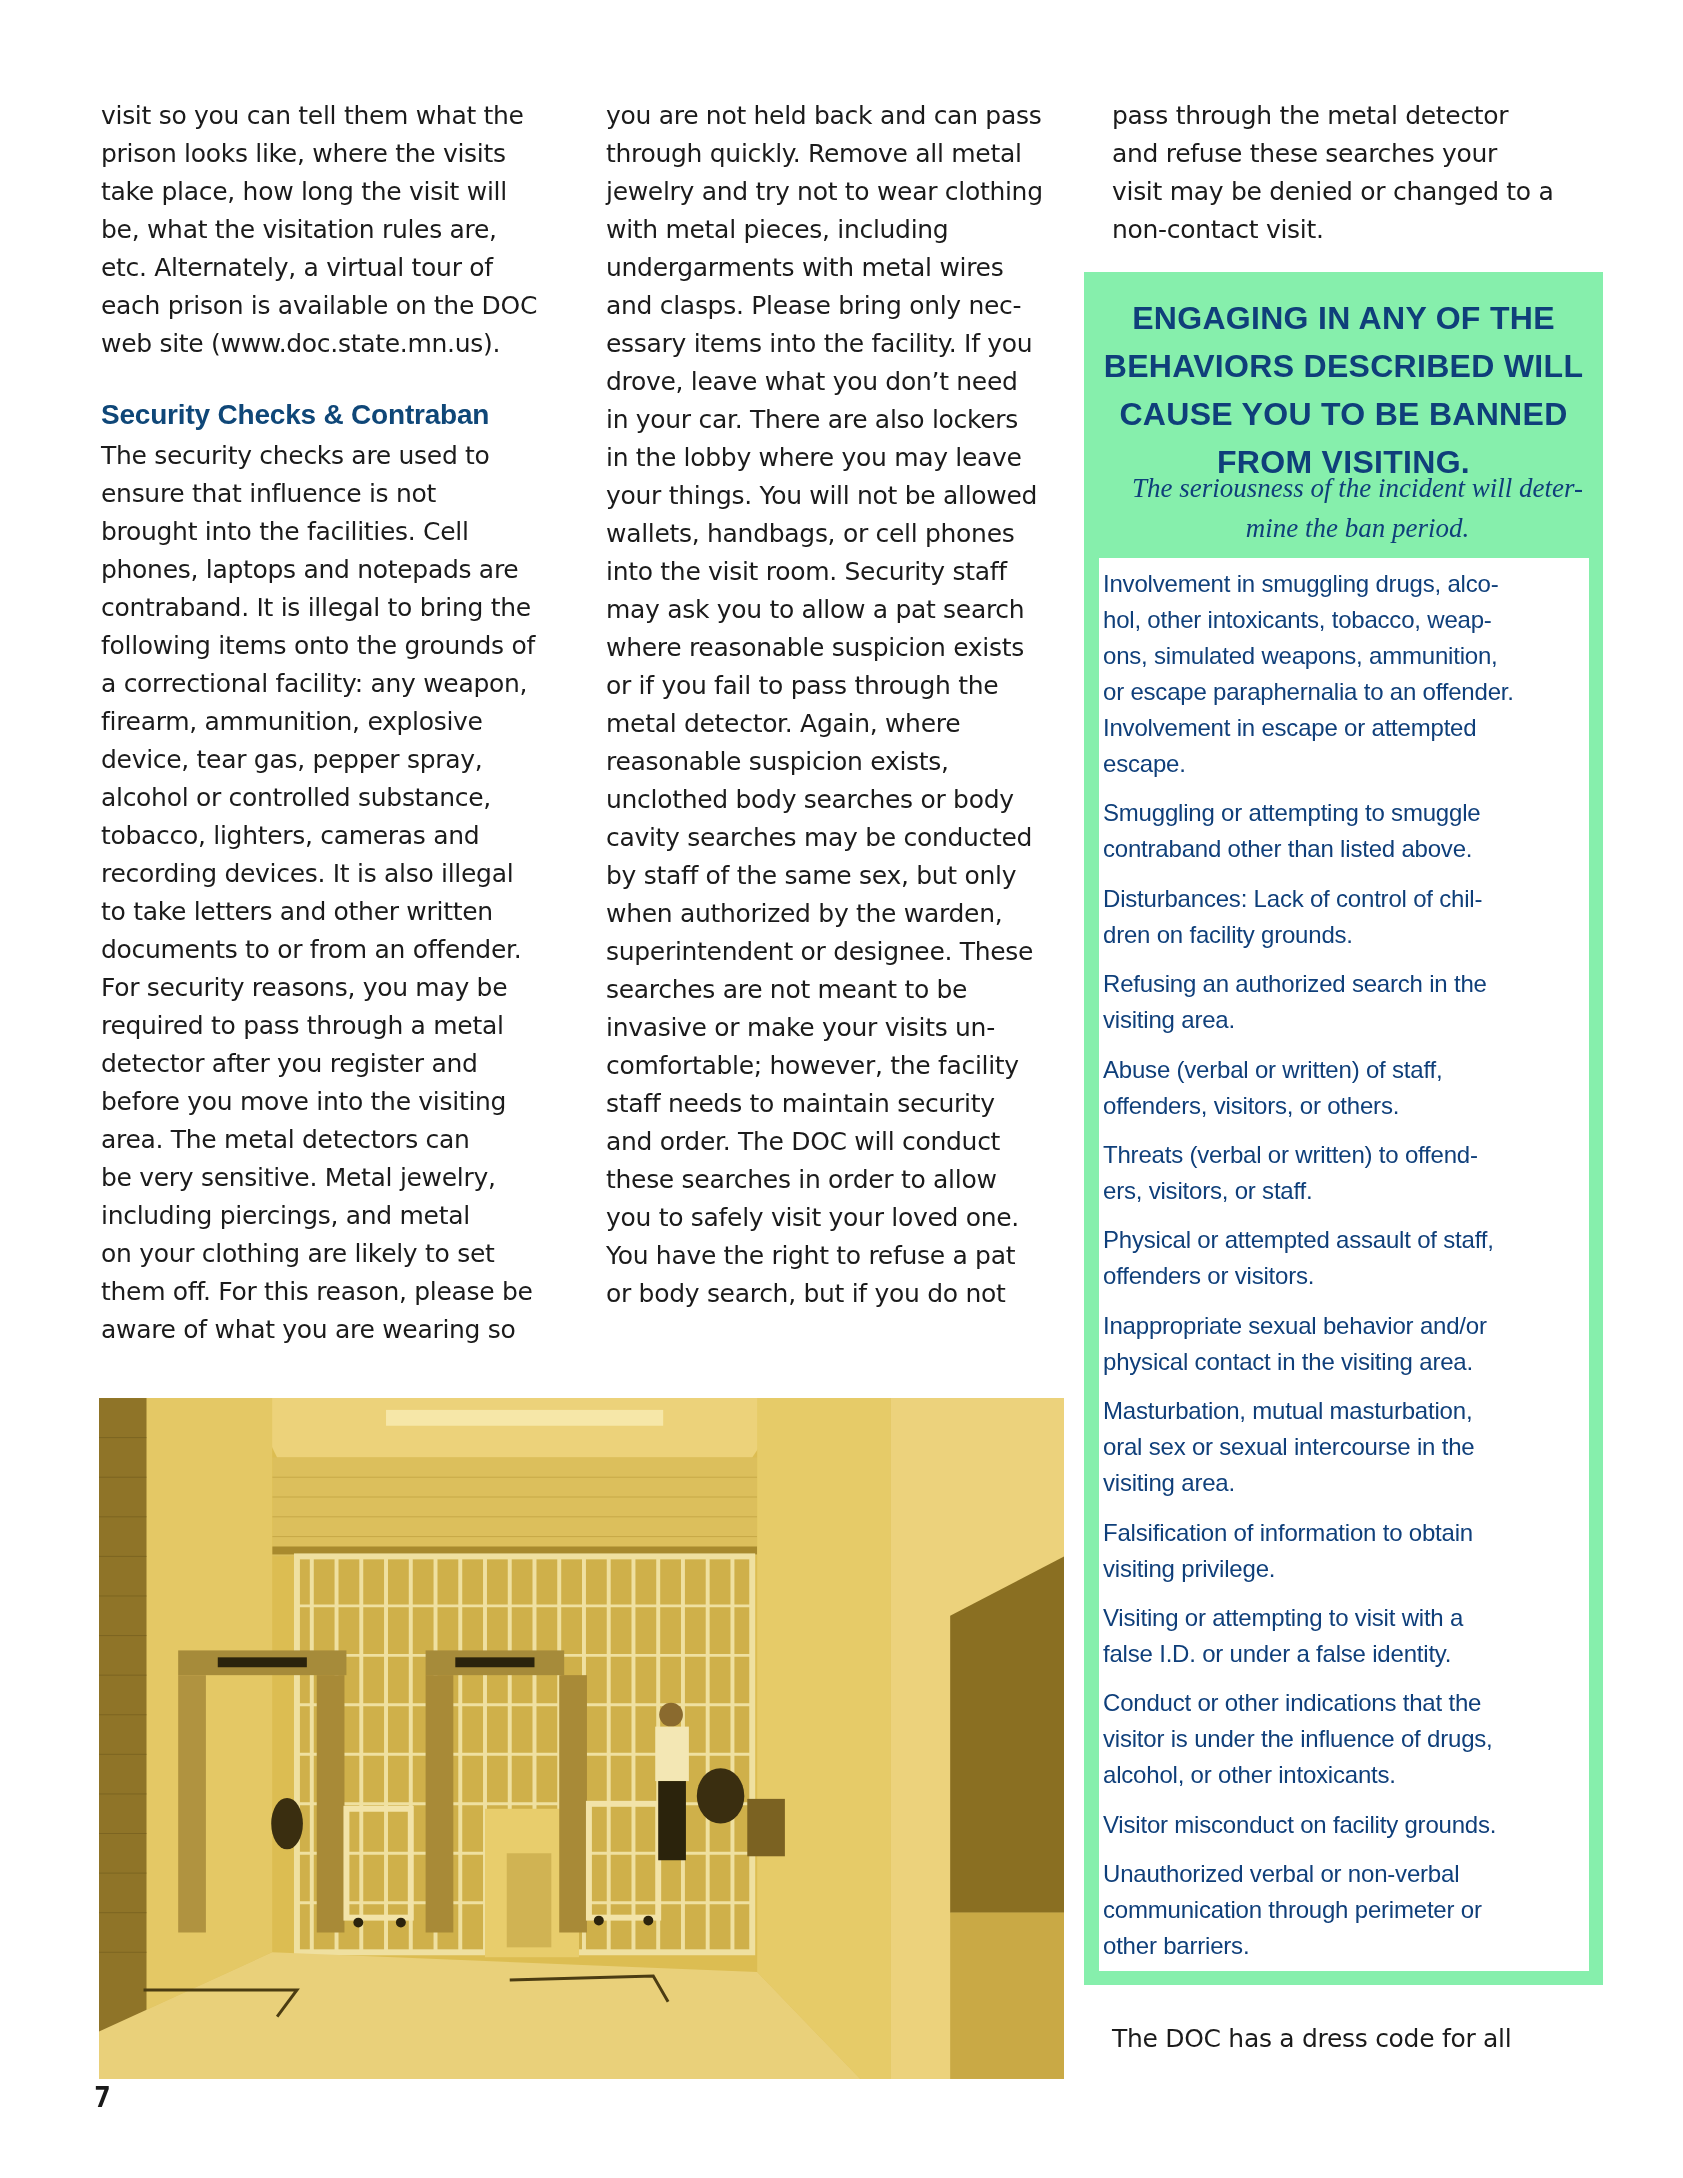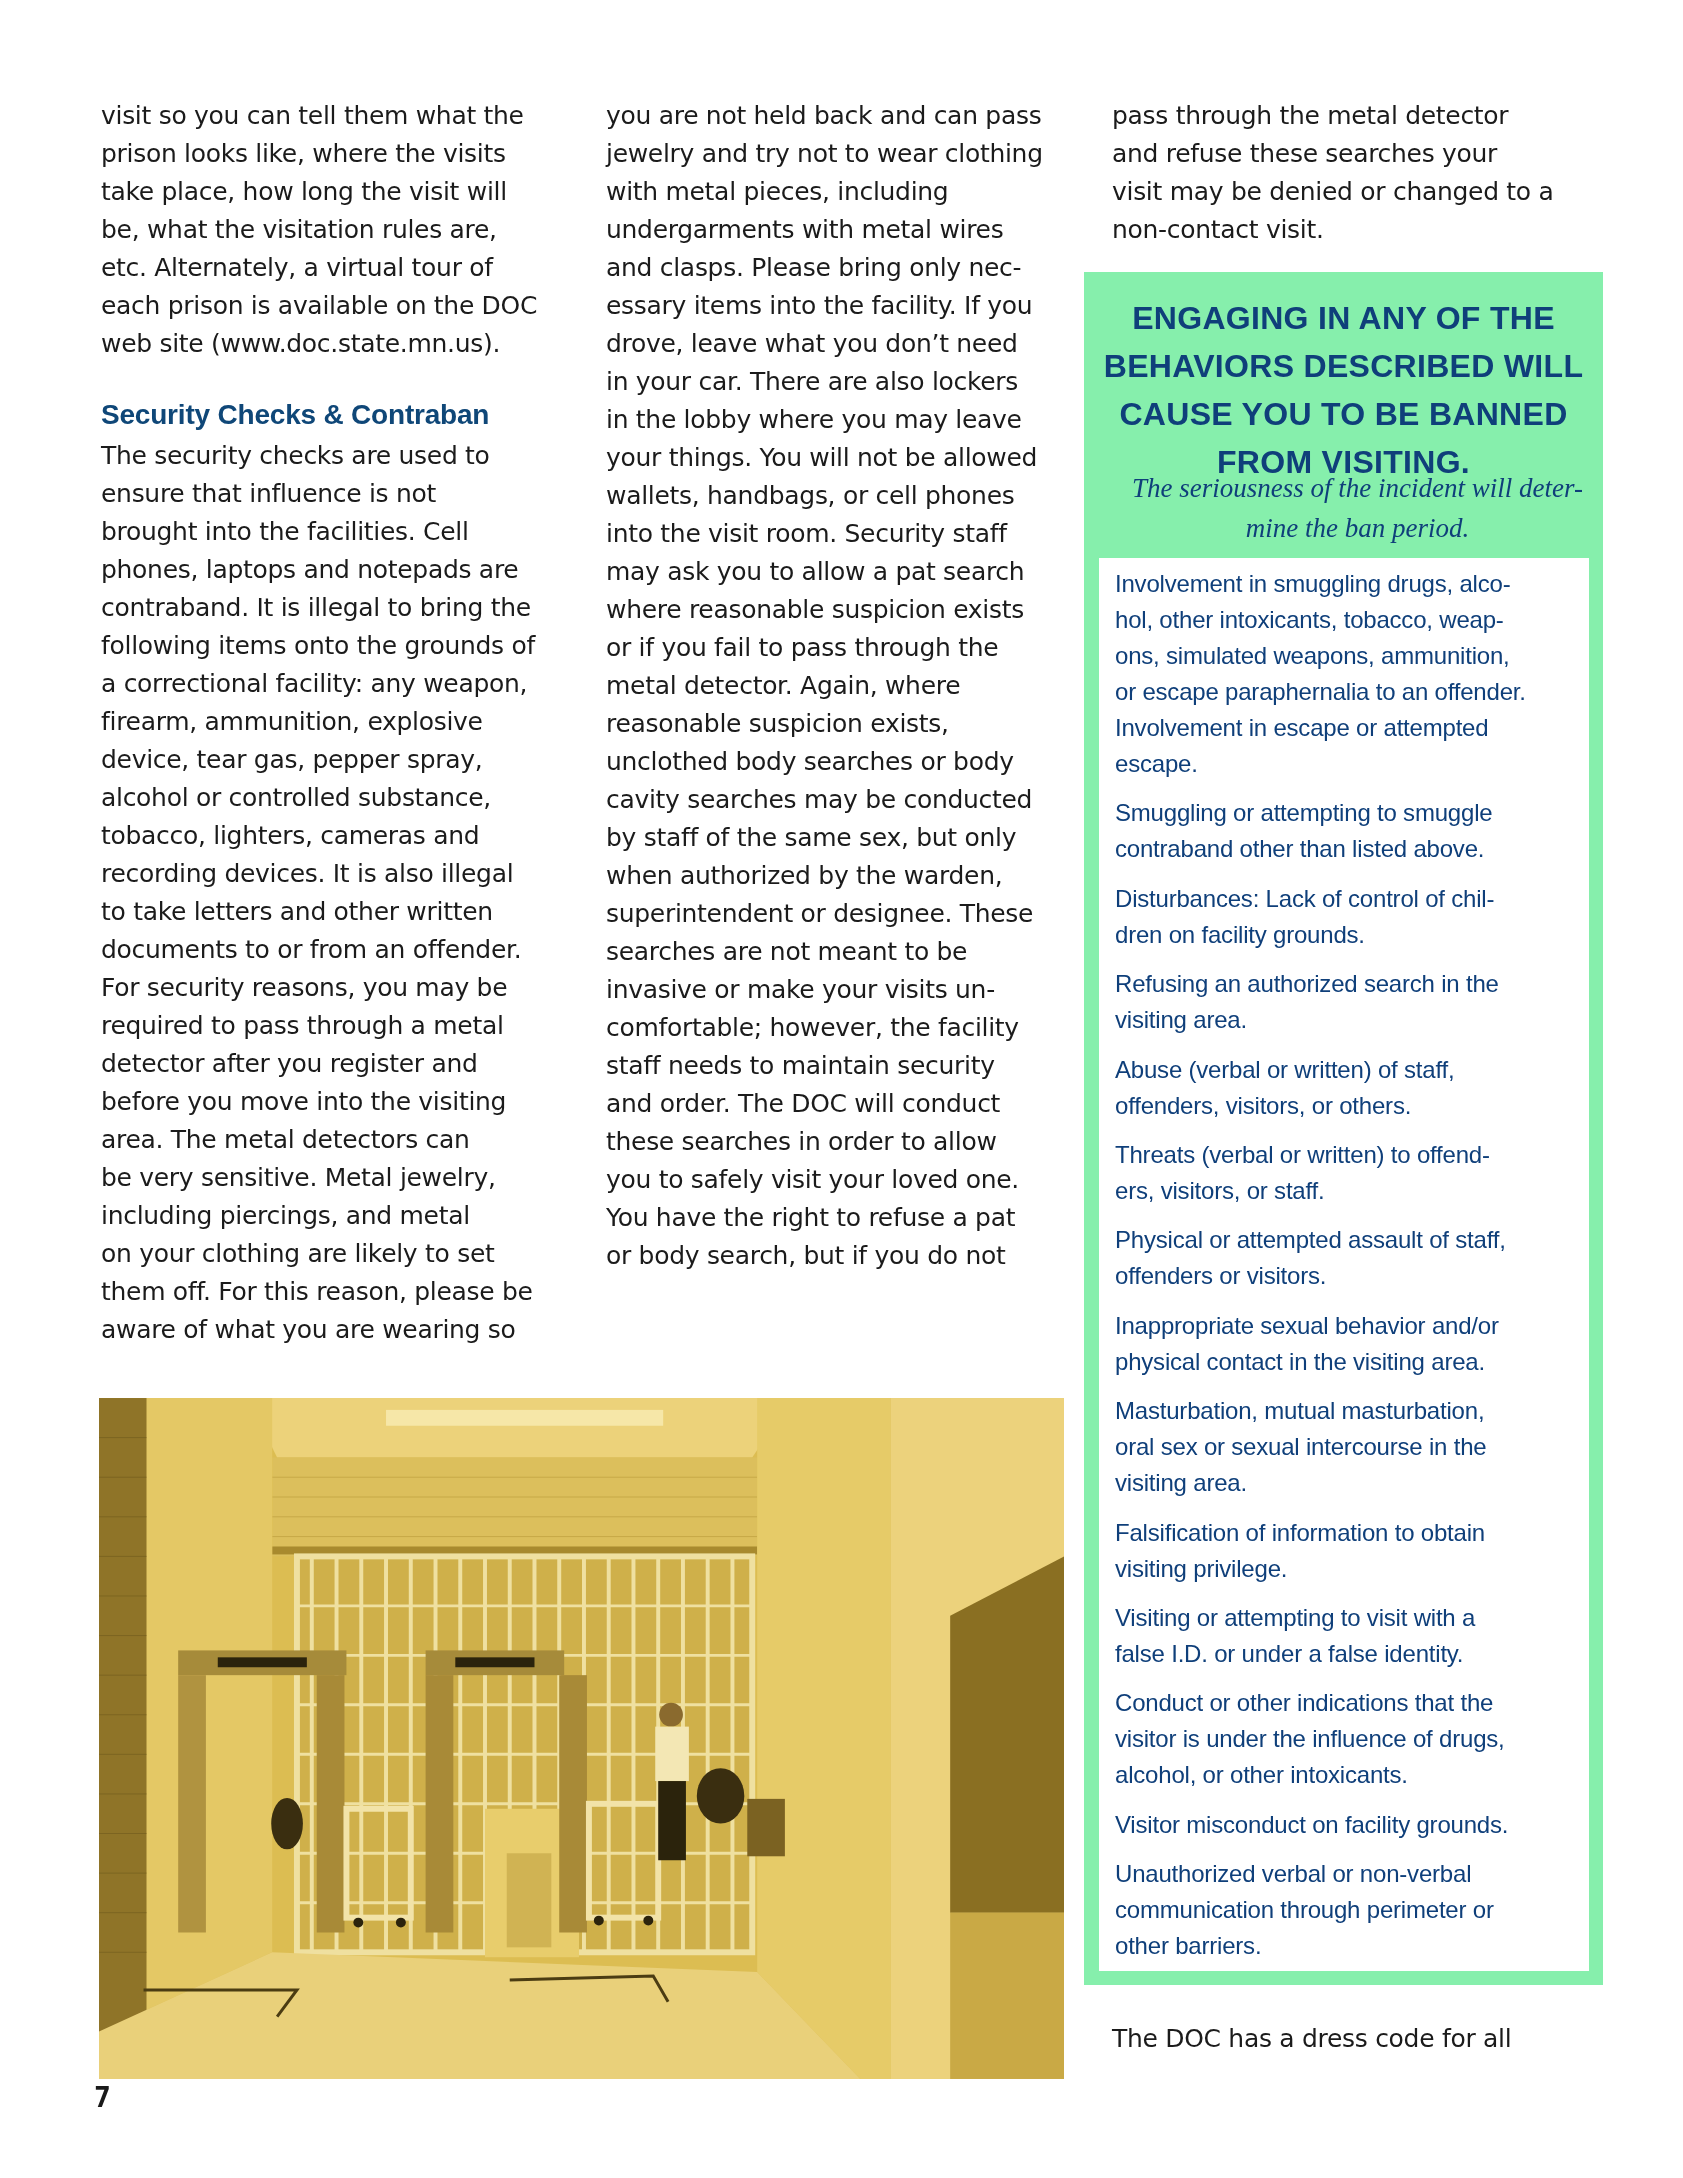--- a/index.html
+++ b/index.html
@@ -13,21 +13,21 @@
   #col3 { left:1112px; top:97px; width:485px; }
 
   .heading { display:block; font-family:"Liberation Sans", sans-serif; font-weight:bold; color:#0f4778; font-size:28px; line-height:38px; margin-top:33px; margin-bottom:3px; letter-spacing:-0.2px; }
 
   
   #callout { position:absolute; left:1084px; top:272px; width:519px; height:1713px; background:#86efac; }
   #callout .title { position:absolute; left:0; top:22px; width:519px; text-align:center; font-family:"Liberation Sans", sans-serif; font-weight:bold; font-size:32px; line-height:48px; color:#0f3f7a; letter-spacing:0.3px; }
   #callout .title .tl { display:block; }
   #callout .sub { position:absolute; left:0; top:196px; width:519px; text-align:center; font-family:"Liberation Serif", serif; font-style:italic; font-size:27px; line-height:40px; color:#0f3f7a; }
   #callout .sub .sl { display:block;padding-left:28px; }
-  #rules { position:absolute; left:15px; top:286px; width:490px; height:1413px; background:#ffffff; padding:8px 10px 0 16px; }
+  #rules { position:absolute; left:15px; top:286px; width:490px; height:1413px; background:#ffffff; padding:8px 10px 0 4px; }
   #rules .rule { display:block; font-family:"Liberation Sans", sans-serif; font-size:24px; line-height:36px; color:#0f3f7a; margin-bottom:13.4px; letter-spacing:-0.2px; }
   #rules .rule .rl { display:block; white-space:nowrap; }
 
   #after-callout { position:absolute; left:1112px; top:2020px; font-family:"DejaVu Sans", sans-serif; font-size:25px; line-height:38px; color:#1b1b1b; letter-spacing:-0.3px; white-space:nowrap; }
 
   
   #photo { position:absolute; left:99px; top:1398px; width:965px; height:681px; overflow:hidden; background:#d9b84a; }
   #photo svg { display:block; }
 
   #page-number { position:absolute; left:94px; top:2081px; font-family:"DejaVu Sans Mono", monospace; font-weight:bold; font-size:28px; color:#1a1a1a; }
@@ -69,20 +69,21 @@
       <span class="line">be very sensitive. Metal jewelry,</span>
       <span class="line">including piercings, and metal</span>
       <span class="line">on your clothing are likely to set</span>
       <span class="line">them off. For this reason, please be</span>
       <span class="line">aware of what you are wearing so</span>
     </div>
 </div>
 
 <div id="col2" class="col">
     <span class="line">you are not held back and can pass</span>
+    <span class="line">through quickly. Remove all metal</span>
     <span class="line">jewelry and try not to wear clothing</span>
     <span class="line">with metal pieces, including</span>
     <span class="line">undergarments with metal wires</span>
     <span class="line">and clasps. Please bring only nec-</span>
     <span class="line">essary items into the facility. If you</span>
     <span class="line">drove, leave what you don’t need</span>
     <span class="line">in your car. There are also lockers</span>
     <span class="line">in the lobby where you may leave</span>
     <span class="line">your things. You will not be allowed</span>
     <span class="line">wallets, handbags, or cell phones</span>

